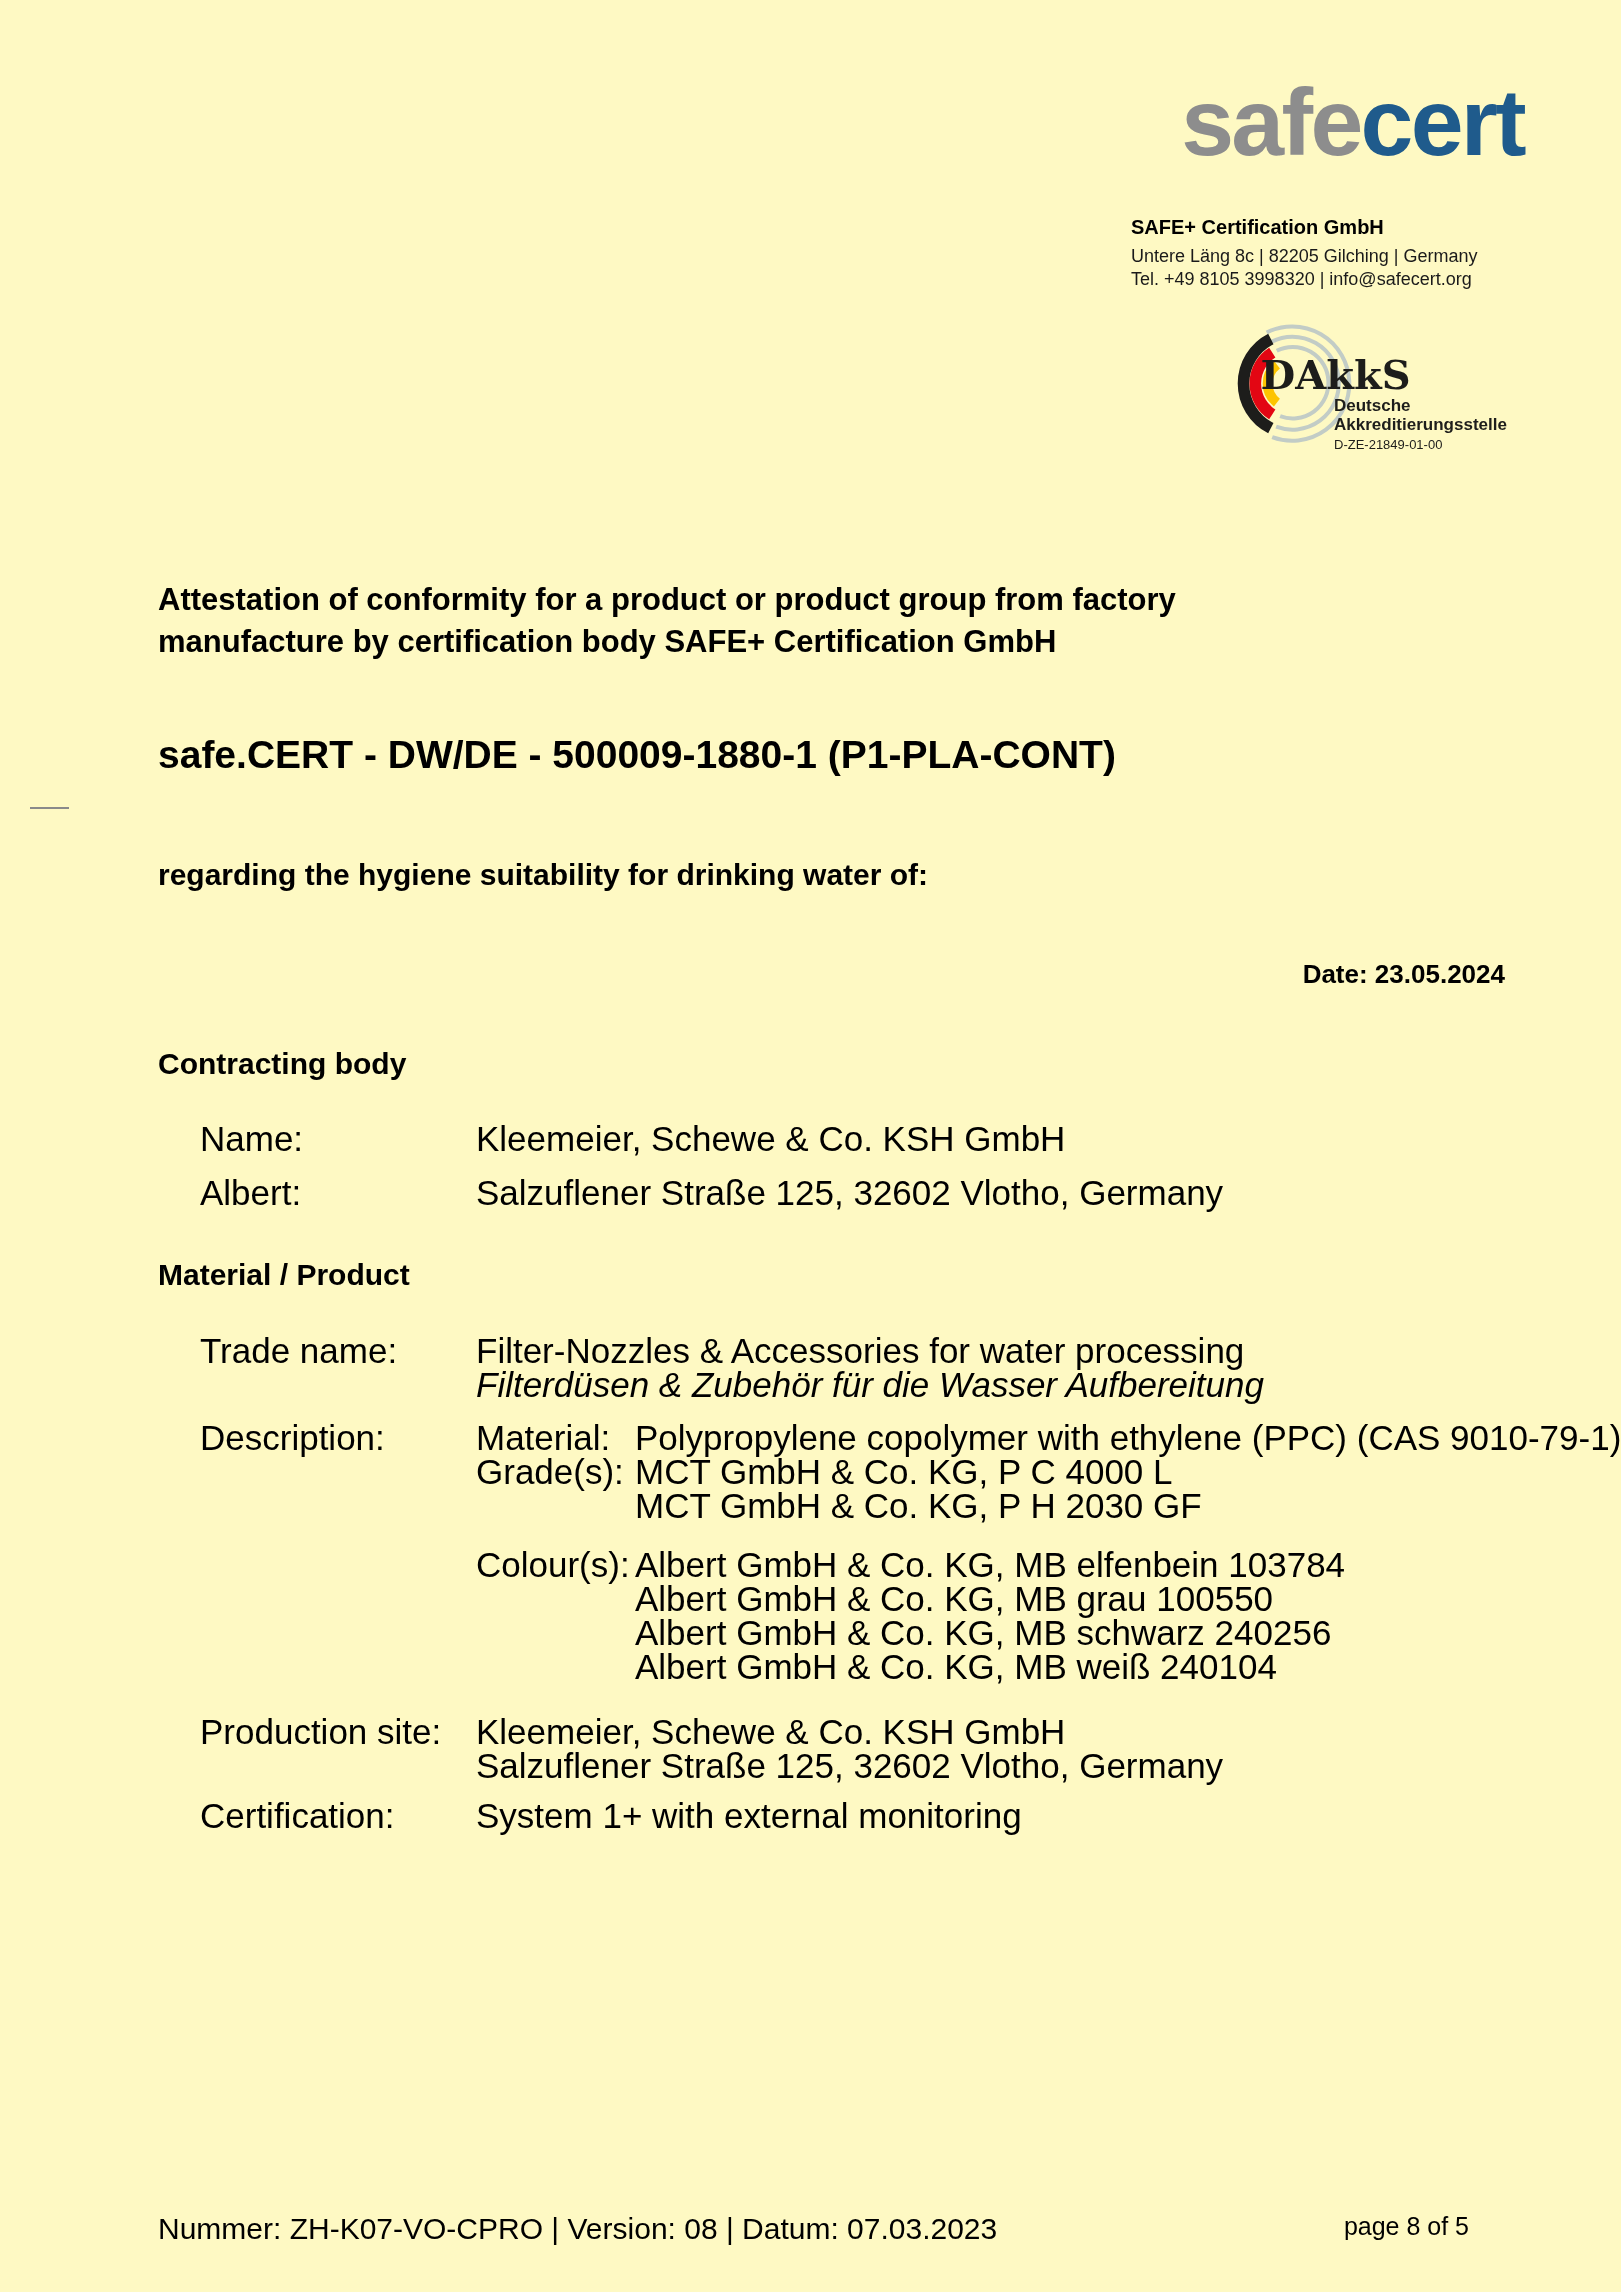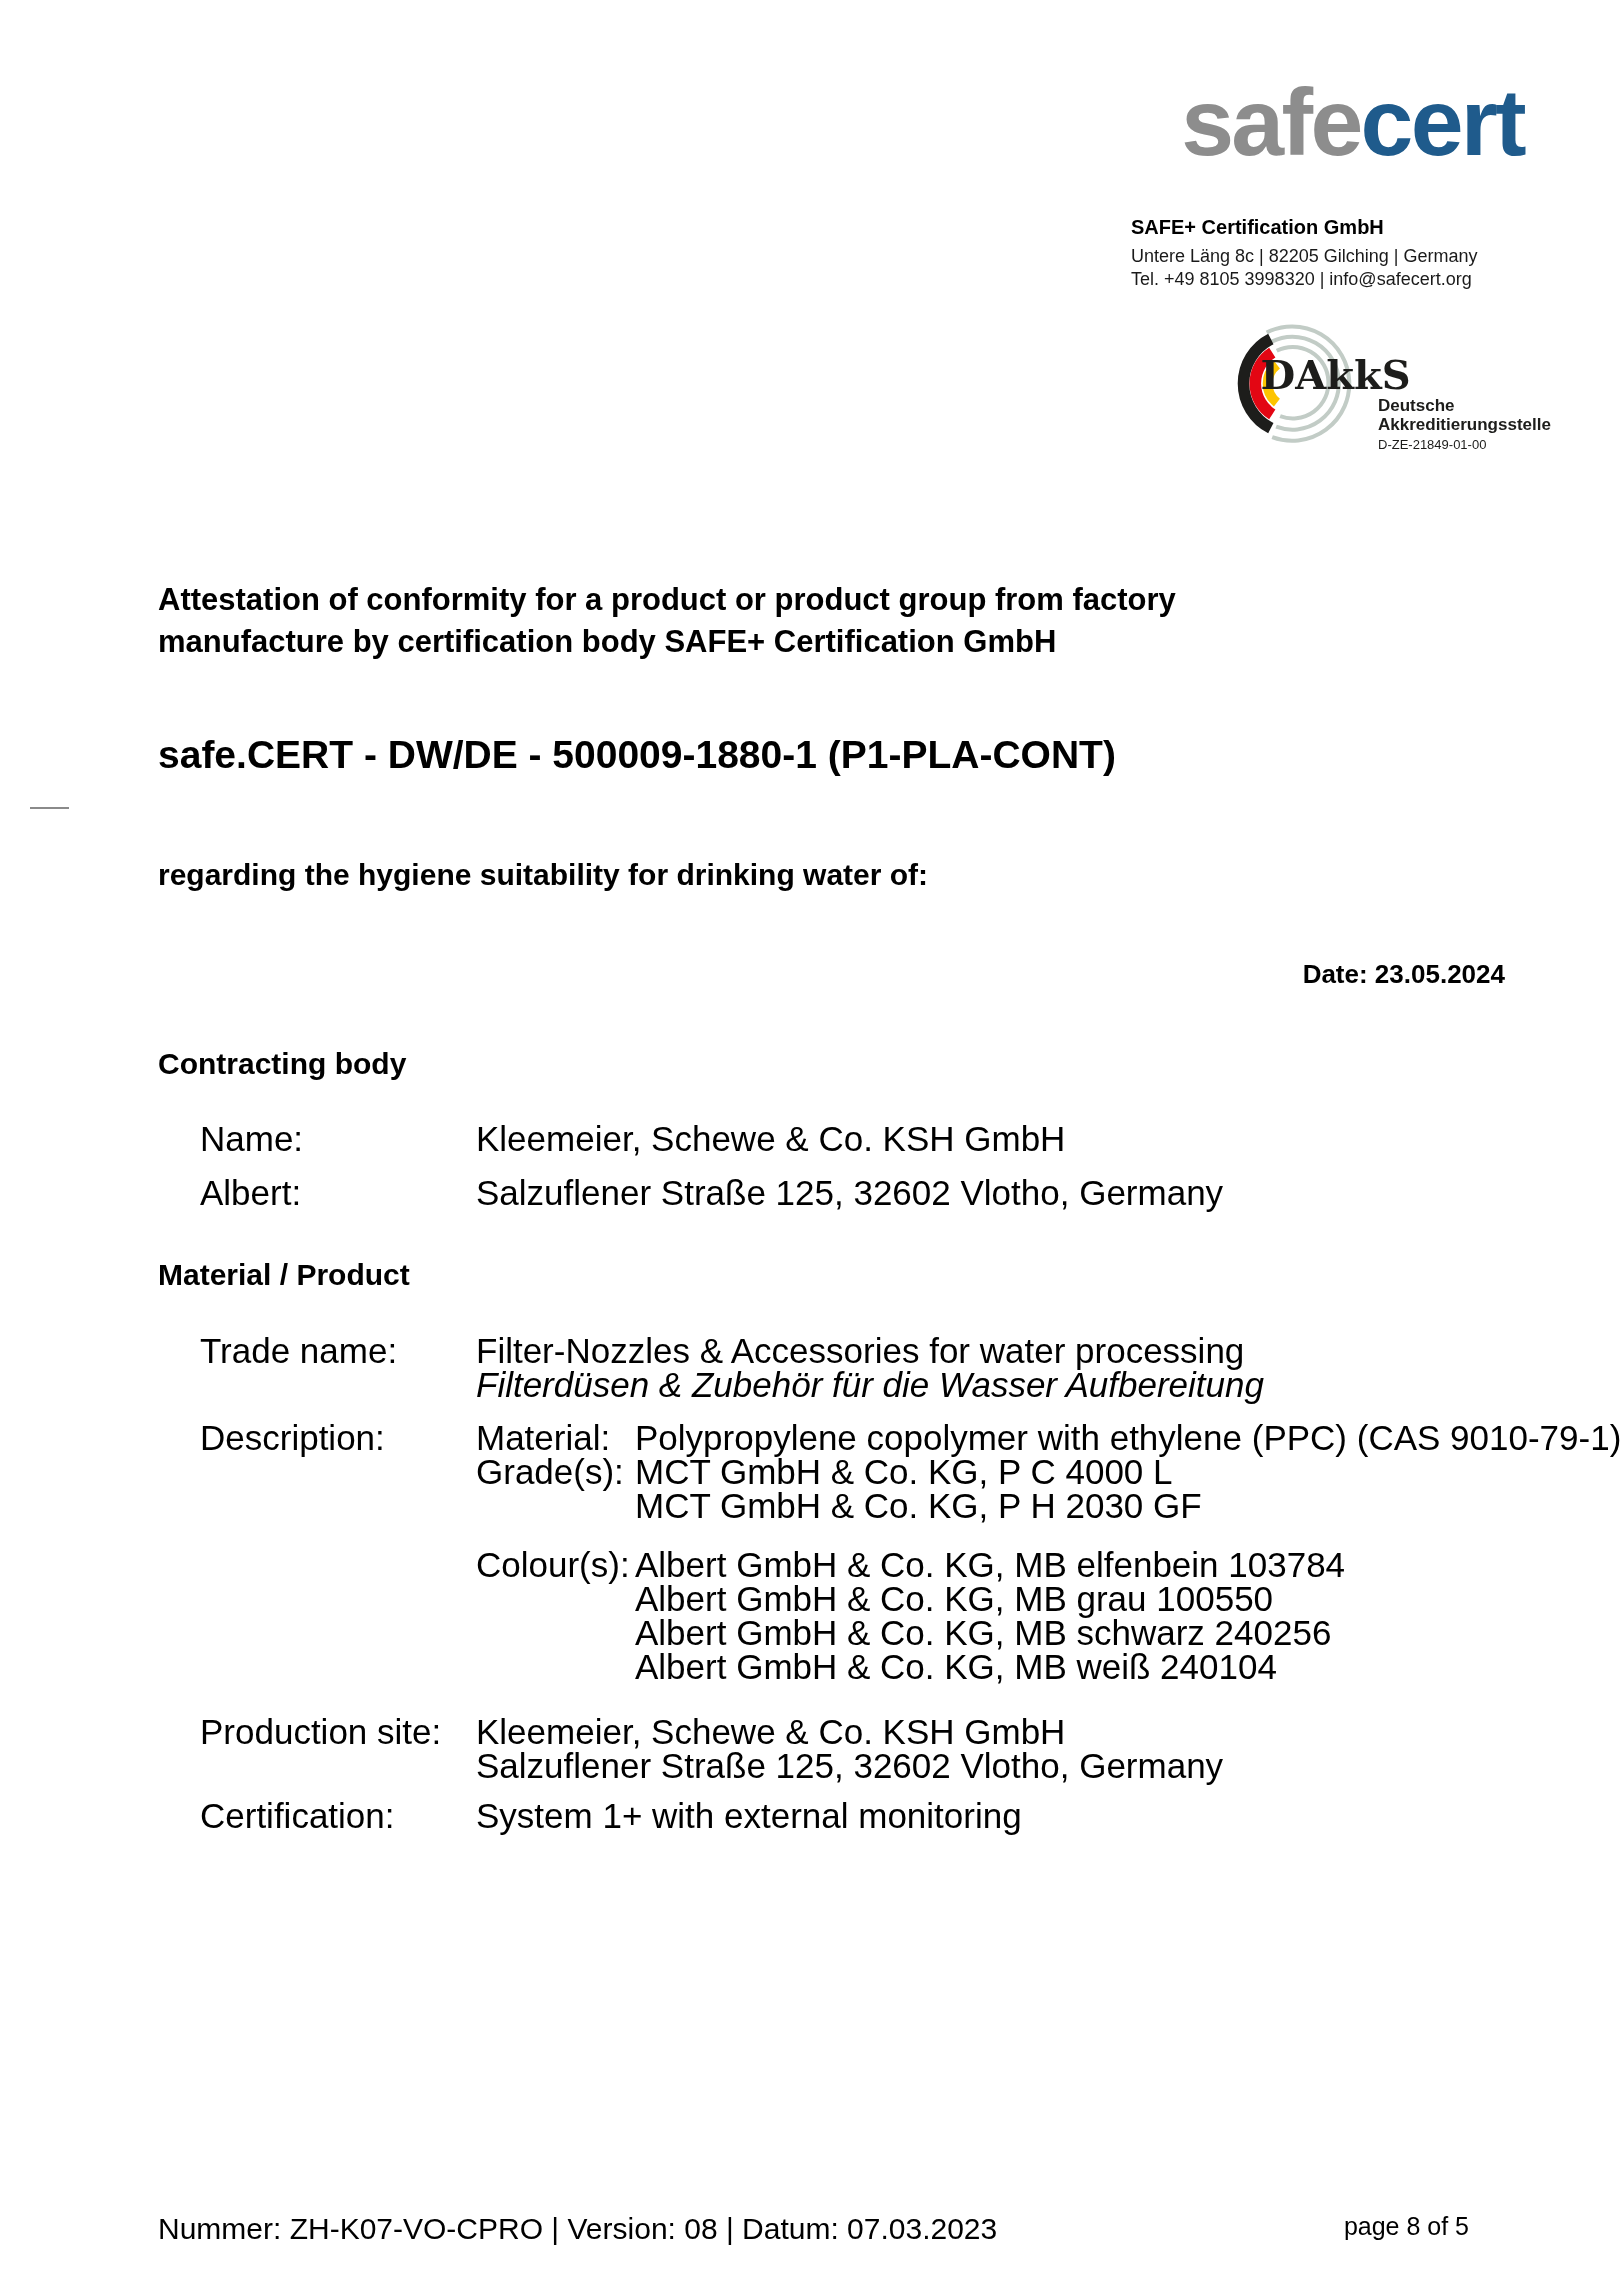--- a/index.html
+++ b/index.html
@@ -1,20 +1,20 @@
 <!DOCTYPE html>
 <html style="font-size:14.3px"><head>
 <meta charset="utf-8">
 <style>
   * { margin:0; padding:0; box-sizing:border-box; }
   html,body { background:#e8e8e8; }
   .page {
     position:relative;
     width:1621px; height:2293px;
-    background:#ffffff;
+    background:#fef9c3;
     font-family:"Liberation Sans", sans-serif;
     color:#000;
     overflow:hidden;
     margin:0 auto;
   }
   
   .brand {
     position:absolute; top:75px; right:97px;
     font-size:95px; font-weight:bold; letter-spacing:-2.7px; line-height:1;
     white-space:nowrap;
@@ -25,21 +25,21 @@
   .issuer .name { font-size:20px; font-weight:bold; margin-bottom:6.3px; }
   .issuer .line { font-size:18px; line-height:23px; color:#1a1a1a; }
   
   .dakks { position:absolute; left:1231px; top:321px; width:296px; height:143px; }
   .dakks svg { position:absolute; left:0; top:0; }
   .dakks .wordmark {
     position:absolute; left:29.6px; top:29.6px;
     font-family:"DejaVu Serif", serif; font-weight:bold;
     font-size:40px; color:#1d1d1b; letter-spacing:0px;
   }
-  .dakks .info { position:absolute; left:103px; top:75px; font-size:17px; line-height:19px; color:#1d1d1b;margin-left:44px; }
+  .dakks .info { position:absolute; left:103px; top:75px; font-size:17px; line-height:19px; color:#1d1d1b; }
   .dakks .info .b { font-weight:bold; }
   .dakks .info .num { font-weight:normal; font-size:13px; margin-top:0.9px; }
   
   .fold-mark { position:absolute; left:30px; top:807px; width:39px; height:1.8px; background:#8a8a8a; }
   
   .title { position:absolute; left:158px; top:579px; width:1343px; font-size:31px; font-weight:bold; line-height:42px; }
   .cert-id { position:absolute; left:158px; top:733px; font-size:39px; font-weight:bold; white-space:nowrap; }
   .subtitle { position:absolute; left:158px; top:858px; font-size:30px; font-weight:bold; }
   .date { position:absolute; right:116px; top:959px; font-size:26px; font-weight:bold; }
   .sec-heading { position:absolute; left:158px; font-size:30px; font-weight:bold; }

